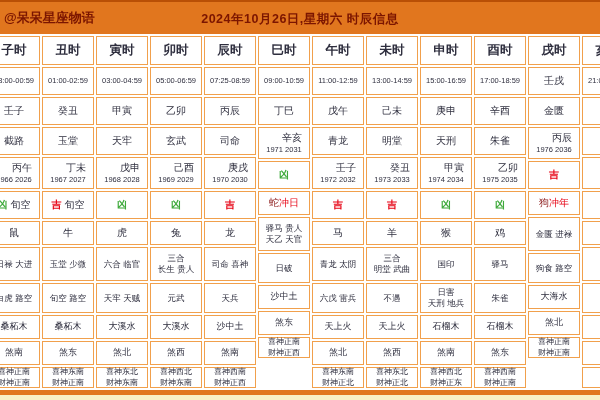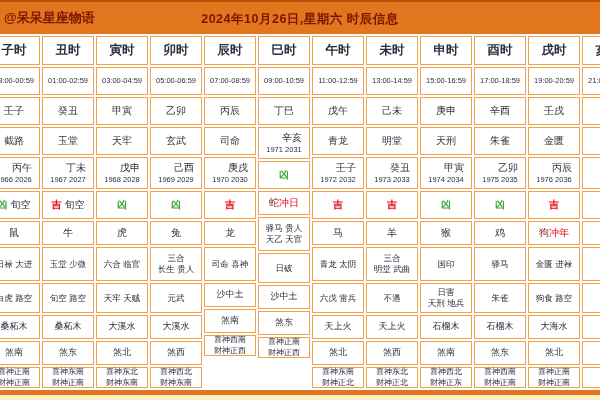--- a/index.html
+++ b/index.html
@@ -142,34 +142,35 @@
         <div class="cell r-bad">元武</div>
         <div class="cell r-ny">大溪水</div>
         <div class="cell r-sha">煞西</div>
         <div class="cell r-xi">
           <span>喜神西北</span>
           <span>财神东南</span>
         </div>
       </div>
       <div class="col">
         <div class="cell r-hour">辰时</div>
-        <div class="cell r-time">07:00-08:59</div>
+        <div class="cell r-time">07:25-08:59</div>
         <div class="cell r-gz">丙辰</div>
         <div class="cell r-hd">司命</div>
         <div class="cell r-yr">
           <span class="gz2">庚戌</span>
           <span class="yrs">1970 2030</span>
         </div>
         <div class="cell r-luck">
           <span class="mark" style="color: rgb(230, 0, 18); font-weight: bold;">吉</span>
         </div>
         <div class="cell r-ani">
           <span>龙</span>
         </div>
         <div class="cell r-good">司命 喜神</div>
+        <div class="cell r-bad">天兵</div>
         <div class="cell r-ny">沙中土</div>
         <div class="cell r-sha">煞南</div>
         <div class="cell r-xi">
           <span>喜神西南</span>
           <span>财神正西</span>
         </div>
       </div>
       <div class="col">
         <div class="cell r-hour">巳时</div>
         <div class="cell r-time">09:00-10:59</div>
@@ -288,21 +289,20 @@
         <div class="cell r-bad">朱雀</div>
         <div class="cell r-ny">石榴木</div>
         <div class="cell r-sha">煞东</div>
         <div class="cell r-xi">
           <span>喜神西南</span>
           <span>财神正南</span>
         </div>
       </div>
       <div class="col">
         <div class="cell r-hour">戌时</div>
-        <div class="cell r-time">19:00-20:59</div>
         <div class="cell r-gz">壬戌</div>
         <div class="cell r-hd">金匮</div>
         <div class="cell r-yr">
           <span class="gz2">丙辰</span>
           <span class="yrs">1976 2036</span>
         </div>
         <div class="cell r-luck">
           <span class="mark" style="color: rgb(230, 0, 18); font-weight: bold;">吉</span>
         </div>
         <div class="cell r-ani">

